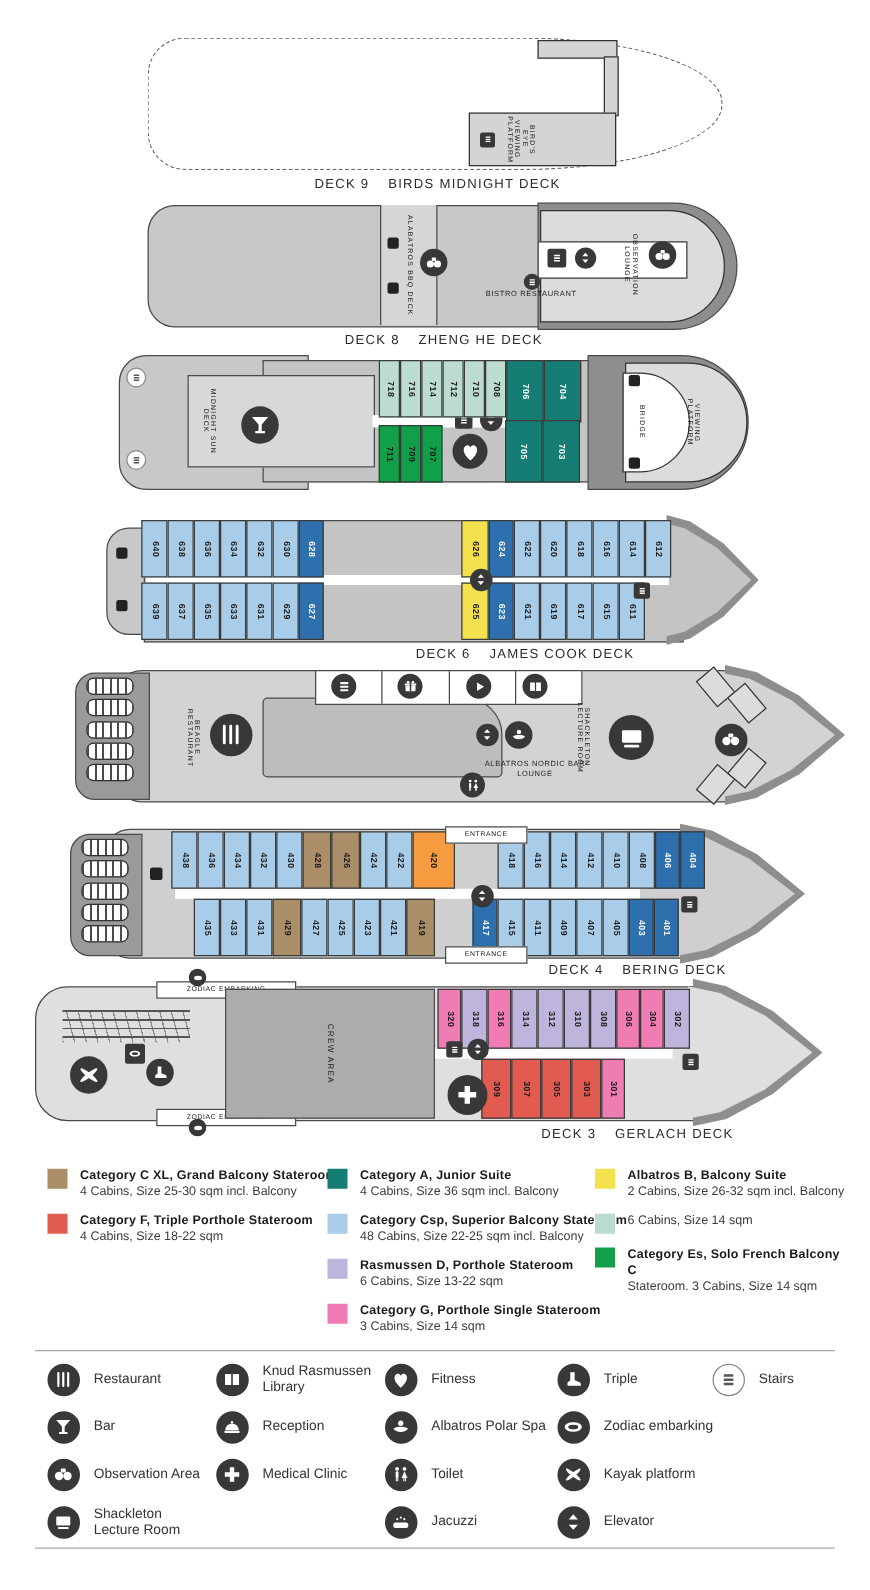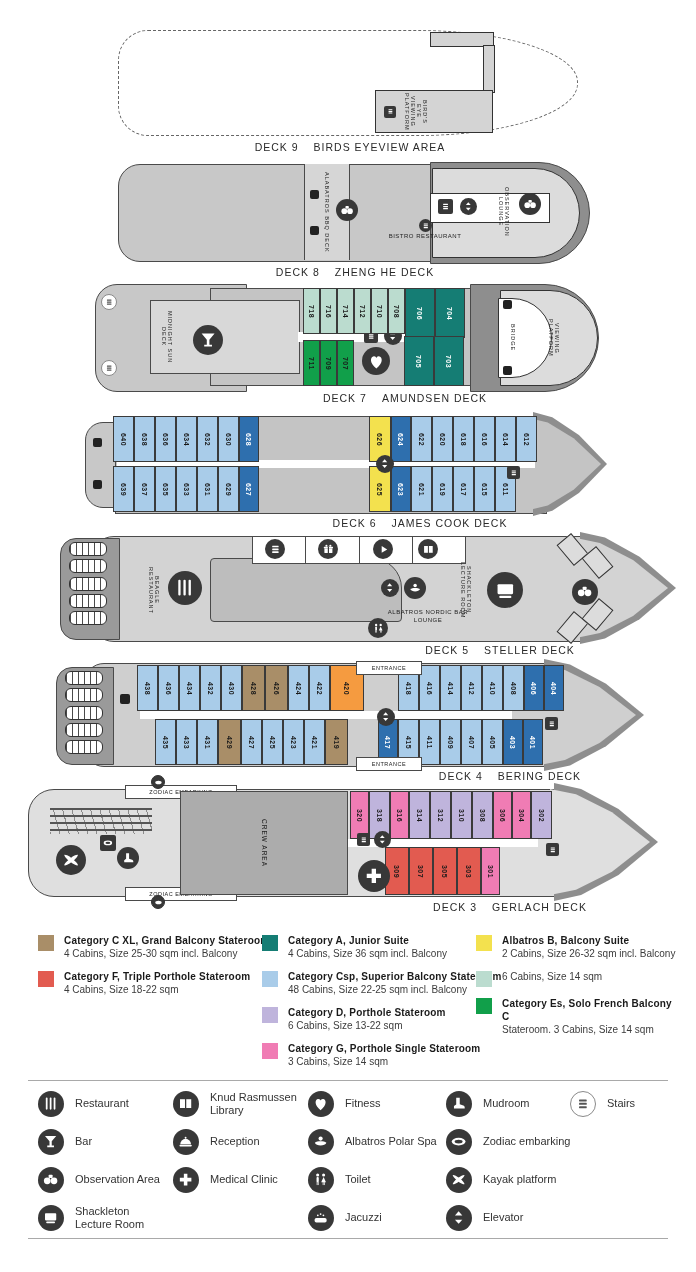--- a/index.html
+++ b/index.html
@@ -47,21 +47,21 @@
         <svg viewBox="0 0 24 24">
           <g fill="currentColor">
             <rect x="6.8" y="6" width="10.4" height="2.7" rx="0.6"></rect>
             <rect x="6.8" y="10.6" width="10.4" height="2.7" rx="0.6"></rect>
             <rect x="6.8" y="15.2" width="10.4" height="2.7" rx="0.6"></rect>
           </g>
         </svg>
       </span>
     <span class="vt" style="height:40px">BIRD'S EYE VIEWING PLATFORM</span>
   </div>
-  <div class="dlabel" style="left:185px;top:141px"><span class="dl1">DECK 9</span><span>BIRDS EYEVIEW AREA</span></div>
+  <div class="dlabel" style="left:185px;top:141px"><span class="dl1">DECK 9</span><span>BIRDS MIDNIGHT DECK</span></div>
 
   <div class="abs hullL" style="left:118px;top:164px;width:315px;height:96px;background:#C8C8C8;border-radius:22px 0 0 22px"></div>
   <div class="abs hullL" style="left:430px;top:162px;width:158px;height:100px;background:#8E8E8E;border-radius:0 999px 999px 0"></div>
   <div class="abs" style="left:432px;top:168px;width:146px;height:88px;background:#DCDCDC;border:1px solid #333;border-radius:0 999px 999px 0"></div>
   <div class="abs" style="left:304px;top:164px;width:44px;height:96px;background:#D6D6D6;border-left:1px solid #4a4a4a;border-right:1px solid #4a4a4a;display:flex;align-items:center;justify-content:center">
     <span class="vt" style="height:90px">ALABATROS BBQ DECK</span>
   </div>
   <div class="abs ic-sq" style="left:310px;top:190px;width:9px;height:9px;background:#222"></div>
   <div class="abs ic-sq" style="left:310px;top:226px;width:9px;height:9px;background:#222"></div>
   <span class="abs ic" style="left:336px;top:199px;width:22px;height:22px">
@@ -213,21 +213,20 @@
         <span class="cn">705</span>
       </div>
       <div class="cabin" style="width: 30px; height: 50px; background: rgb(21, 125, 116); color: rgb(255, 255, 255);">
         <span class="cn">703</span>
       </div>
     </div>
   <span class="abs vt" style="left:510px;top:305px;height:66px">BRIDGE</span>
   <span class="abs vt" style="left:548px;top:305px;height:66px">VIEWING PLATFORM</span>
   <div class="abs ic-sq" style="left:503px;top:300px;width:9px;height:9px;background:#222"></div>
   <div class="abs ic-sq" style="left:503px;top:366px;width:9px;height:9px;background:#222"></div>
-  <div class="dlabel" style="left:240px;top:392px"><span class="dl1">DECK 7</span><span>AMUNDSEN DECK</span></div>
 
   <div class="abs hullL" style="left:85px;top:422px;width:54px;height:84px;background:#C8C8C8;border-radius:18px 0 0 18px"></div>
   <div class="abs" style="left:115px;top:416px;width:430px;height:96px;background:#C4C4C4;border:1px solid #4a4a4a"></div>
   <div class="abs wedge" style="left:533px;top:412px;width:74px;height:104px;background:#8E8E8E"></div>
   <div class="abs wedge" style="left:529px;top:418px;width:72px;height:92px;background:#C4C4C4"></div>
   <div class="abs corr" style="left:117px;top:460px;width:418px;height:8px"></div>
   <div class="abs ic-sq" style="left:93px;top:438px;width:9px;height:9px;background:#222"></div>
   <div class="abs ic-sq" style="left:93px;top:480px;width:9px;height:9px;background:#222"></div>
   <div class="crow" style="left:113px;top:416px">
       <div class="cabin" style="width: 21px; height: 46px; background: rgb(169, 204, 233);">
@@ -449,21 +448,20 @@
           <circle cx="7.8" cy="13.5" r="4.2"></circle>
           <circle cx="16.2" cy="13.5" r="4.2"></circle>
           <rect x="9.5" y="6" width="5" height="4" rx="1"></rect>
         </g>
       </svg>
     </span>
   <div class="abs" style="left:563px;top:536px;width:17px;height:25px;background:#DCDCDC;border:1px solid #333;transform:rotate(-40deg)"></div>
   <div class="abs" style="left:588px;top:549px;width:17px;height:25px;background:#DCDCDC;border:1px solid #333;transform:rotate(-40deg)"></div>
   <div class="abs" style="left:563px;top:614px;width:17px;height:25px;background:#DCDCDC;border:1px solid #333;transform:rotate(40deg)"></div>
   <div class="abs" style="left:588px;top:601px;width:17px;height:25px;background:#DCDCDC;border:1px solid #333;transform:rotate(40deg)"></div>
-  <div class="dlabel" style="left:335px;top:644px"><span class="dl1">DECK 5</span><span>STELLER DECK</span></div>
 
   <div class="abs hullL" style="left:84px;top:663px;width:462px;height:102px;background:#CFCFCF;border-radius:20px 0 0 20px"></div>
   <div class="abs wedge" style="left:544px;top:659px;width:100px;height:112px;background:#8E8E8E"></div>
   <div class="abs wedge" style="left:540px;top:665px;width:96px;height:100px;background:#CFCFCF"></div>
   <div class="abs hullL" style="left:56px;top:667px;width:56px;height:96px;background:#9A9A9A;border-radius:16px 0 0 16px">
     <div class="zod"></div>
       <div class="zod"></div>
       <div class="zod"></div>
       <div class="zod"></div>
       <div class="zod"></div>
@@ -769,21 +767,21 @@
         <div class="litem">
           <span class="chip" style="background: rgb(169, 204, 233);"></span>
           <div>
             <div class="lt">Category Csp, Superior Balcony Stateroom</div>
             <div class="ld">48 Cabins, Size 22-25 sqm incl. Balcony</div>
           </div>
         </div>
         <div class="litem">
           <span class="chip" style="background: rgb(191, 180, 220);"></span>
           <div>
-            <div class="lt">Category D, Porthole Stateroom</div>
+            <div class="lt">Rasmussen D, Porthole Stateroom</div>
             <div class="ld">6 Cabins, Size 13-22 sqm</div>
           </div>
         </div>
         <div class="litem">
           <span class="chip" style="background: rgb(240, 124, 180);"></span>
           <div>
             <div class="lt">Category G, Porthole Single Stateroom</div>
             <div class="ld">3 Cabins, Size 14 sqm</div>
           </div>
         </div>
@@ -951,21 +949,21 @@
       </div>
       <div class="fcol" style="left: 408px;">
         <div class="fitem">
           <span class="ic" style="width: 26px; height: 26px;">
             <svg viewBox="0 0 24 24">
               <g fill="currentColor">
                 <path d="M9 4.8h4.4v8l4.4 1.6c1.1.4 1.8 1.3 1.8 2.4v1.4H6.2v-3.2L9 13z"></path>
               </g>
             </svg>
           </span>
-          <span class="flabel" style="max-width: 105px;">Mudroom</span>
+          <span class="flabel" style="max-width: 105px;">Triple</span>
         </div>
         <div class="fitem">
           <span class="ic" style="width: 26px; height: 26px;">
             <svg viewBox="0 0 24 24">
               <g fill="currentColor">
                 <ellipse cx="12" cy="12" rx="8.6" ry="4.8"></ellipse>
                 <ellipse cx="12" cy="12" rx="5" ry="2.3" class="dk"></ellipse>
               </g>
             </svg>
           </span>

